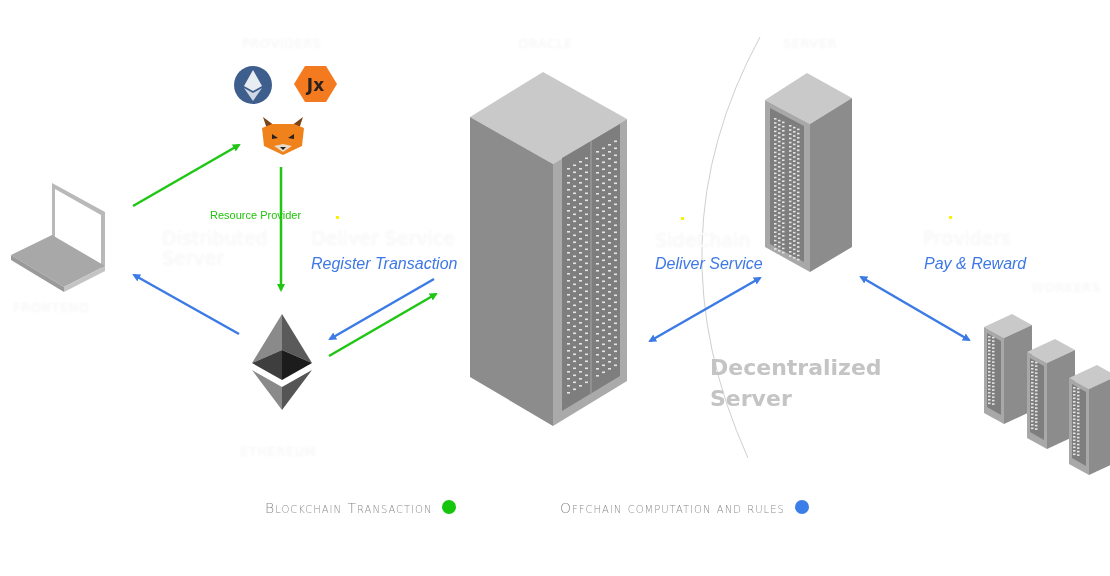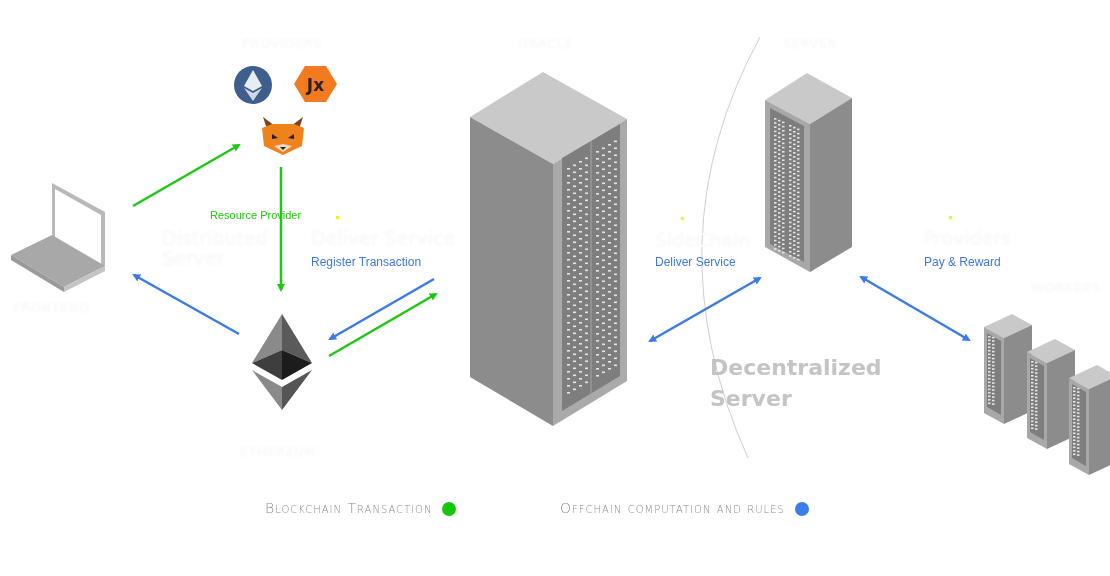--- a/index.html
+++ b/index.html
@@ -4,27 +4,27 @@
 <style>
   html, body { margin:0; padding:0; background:#ffffff; }
   body { width:1110px; height:576px; position:relative; overflow:hidden;
          font-family:"Liberation Sans", sans-serif; }
   #stage { position:absolute; left:10px; top:0; width:1110px; height:428px; }
   .lbl { position:absolute; white-space:nowrap; }
   .ghost { color:#fbfbfb; text-shadow:0 0 3px #f2f2f2; font-family:"DejaVu Sans", sans-serif; }
   .ghost-caps { font-size:13px; letter-spacing:0.5px; }
   .ghost-big { font-size:19px; line-height:19px; }
   .green-txt { color:#22c40e; font-size:11px;padding-left:48px; }
-  .blue-txt { color:#3d78e6; font-size:12px; }
+  .blue-txt { color:#3d78e6; font-size:16px;font-style:italic; }
   .cloud { position:absolute; left:700px; top:352px; width:206px; text-align:left;
            font-family:"DejaVu Sans", sans-serif; font-size:22px; font-weight:bold;
            color:#c4c4c4; line-height:31px; }
   .legend { position:absolute; top:500px; font-family:"DejaVu Sans", sans-serif;
             font-size:14px; font-weight:200; color:#8a8a8a; letter-spacing:1px;
-            font-variant:small-caps; white-space:nowrap; display:flex; align-items:flex-end; }
+            font-variant:small-caps; white-space:nowrap; display:flex; align-items:flex-start; }
   .legend .dot { display:inline-block; width:14px; height:14px; border-radius:50%; margin-left:10px; }
   .yel { position:absolute; width:3px; height:3px; background:#f7f500; }
 </style>
 </head>
 <body>
 
 <div id="stage">
 
   <svg width="1110" height="576" viewBox="0 0 1110 576" style="position:absolute;left:0;top:0">
     <defs>

